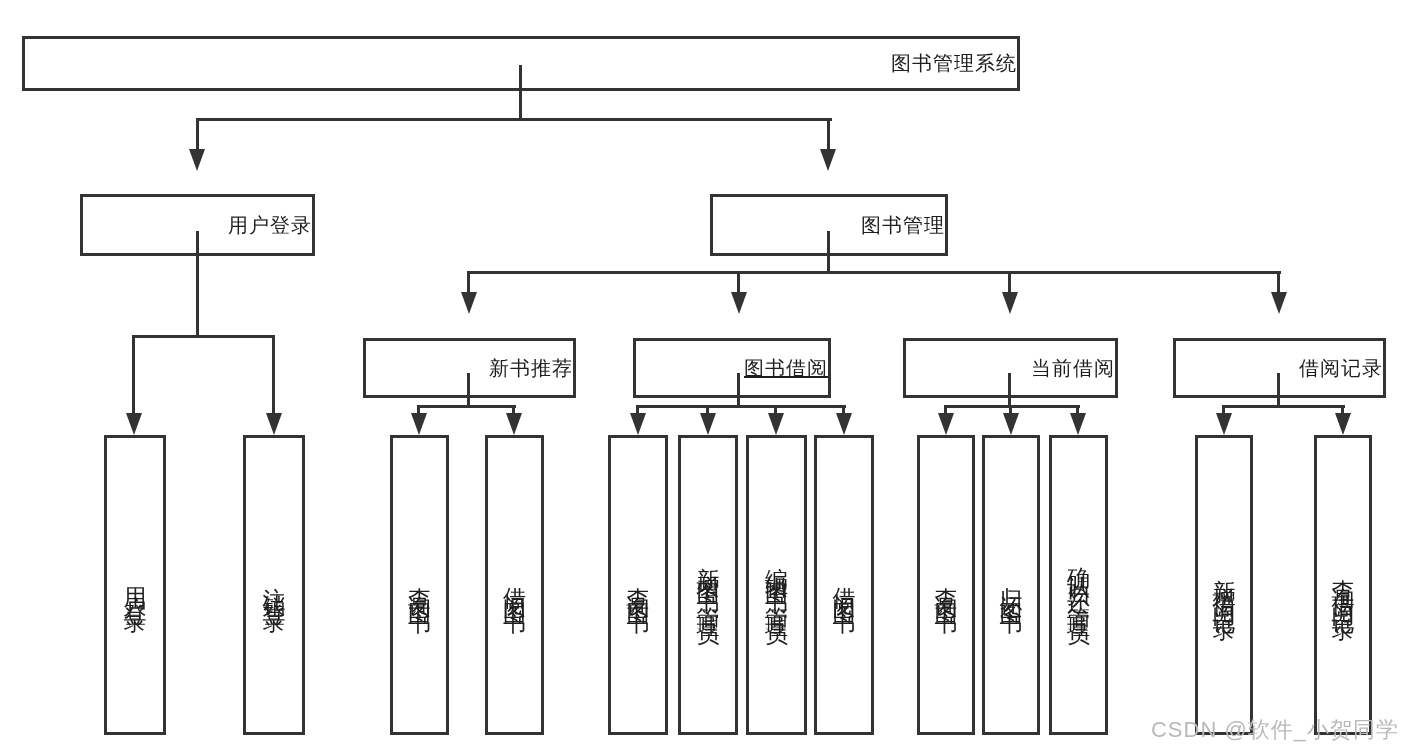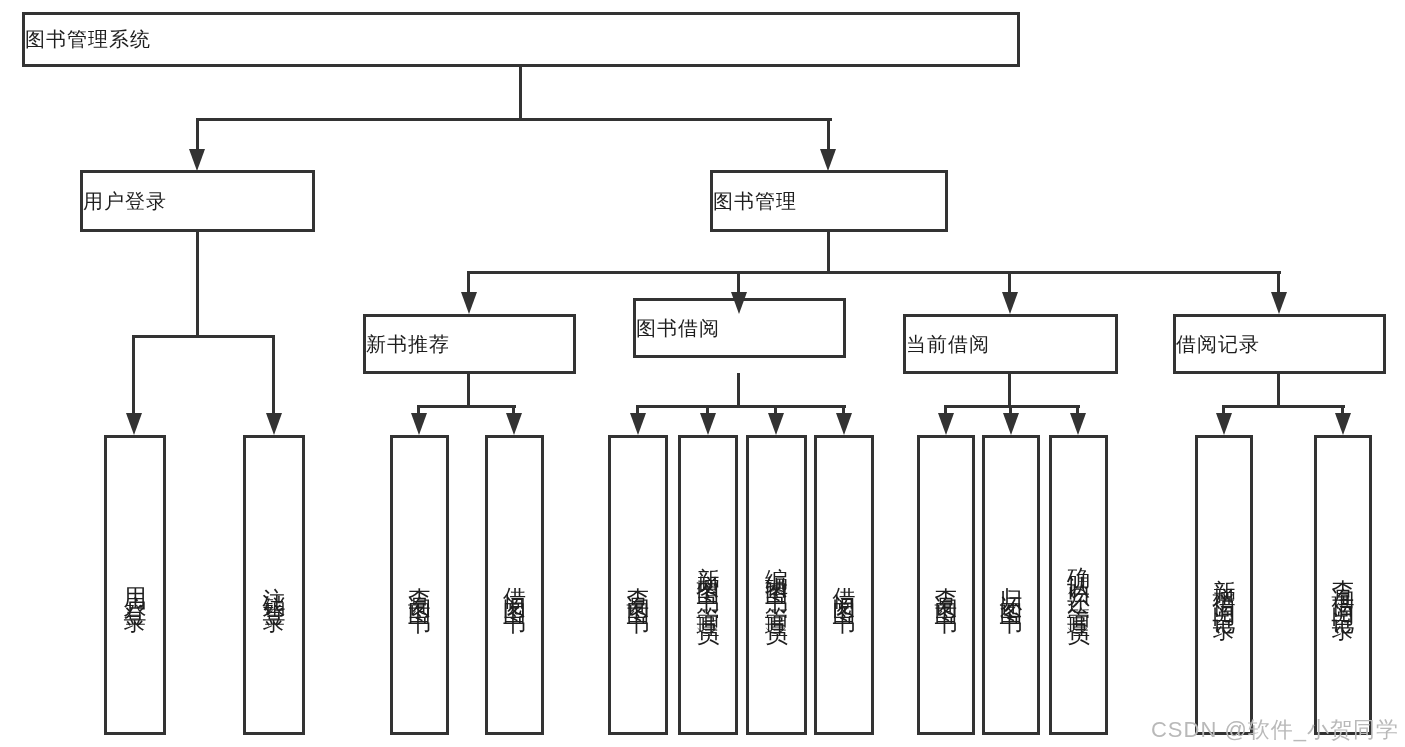--- a/index.html
+++ b/index.html
@@ -2,22 +2,22 @@
 <html><head>
 <meta charset="utf-8">
 <style>
   html,body{margin:0;padding:0;background:#fff;}
   #stage{
     position:relative;width:1405px;height:747px;background:#ffffff;
     font-family:"Liberation Sans","DejaVu Sans",sans-serif;overflow:hidden;
   }
   .hbox{
     position:absolute;box-sizing:border-box;border:3px solid #333333;background:#ffffff;
-    display:flex;align-items:center;justify-content:flex-start;
-    font-size:20px;color:#1e1e1e;letter-spacing:1px;
+    display:flex;align-items:center;justify-content:flex-end;
+    font-size:20px;color:#1e1e1e;letter-spacing:1px;margin-top:24px;
   }
   .vbox{
     position:absolute;box-sizing:border-box;border:3px solid #333333;background:#ffffff;
     top:435px;height:300px;display:flex;align-items:center;justify-content:center;
   }
   .vbox .vtext{
     writing-mode:vertical-rl;text-orientation:mixed;
     font-size:23px;letter-spacing:8px;line-height:1;color:#1e1e1e;
   }
   .vline,.hline{position:absolute;background:#333333;}
@@ -44,21 +44,21 @@
   <div class="hbox" style="left:80px;top:170px;width:235px;height:62px;">
     <span>用户登录</span>
   </div>
   <div class="hbox" style="left:363px;top:314px;width:213px;height:60px;">
     <span>新书推荐</span>
   </div>
 
   <div class="hbox" style="left:710px;top:170px;width:238px;height:62px;">
     <span>图书管理</span>
   </div>
-  <div class="hbox" style="left:633px;top:298px;width:213px;height:60px;">
+  <div class="hbox" style="left:633px;top:314px;width:198px;height:60px;text-decoration:underline;">
     <span>图书借阅</span>
   </div>
   <div class="hbox" style="left:903px;top:314px;width:215px;height:60px;">
     <span>当前借阅</span>
   </div>
   <div class="hbox" style="left:1173px;top:314px;width:213px;height:60px;">
     <span>借阅记录</span>
   </div>
 
   <div class="vbox" style="left:104px;width:62px;">

